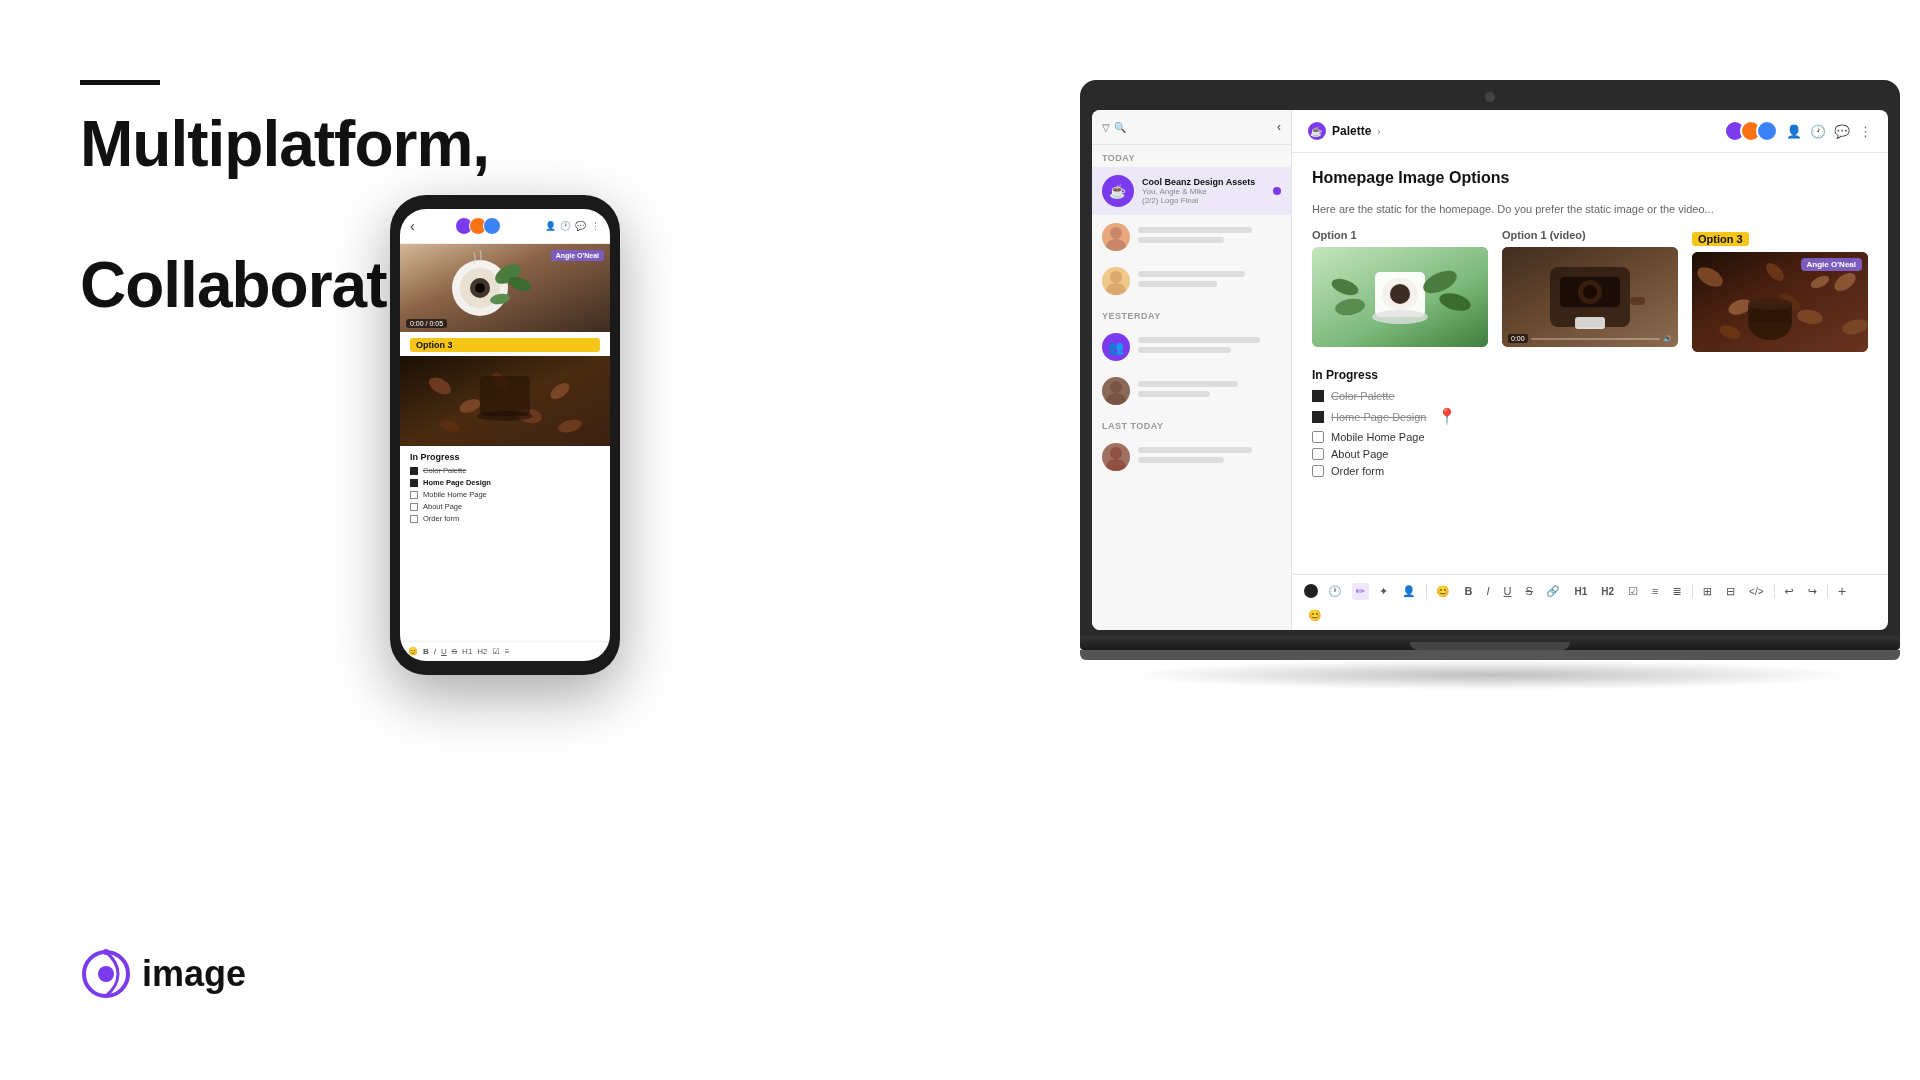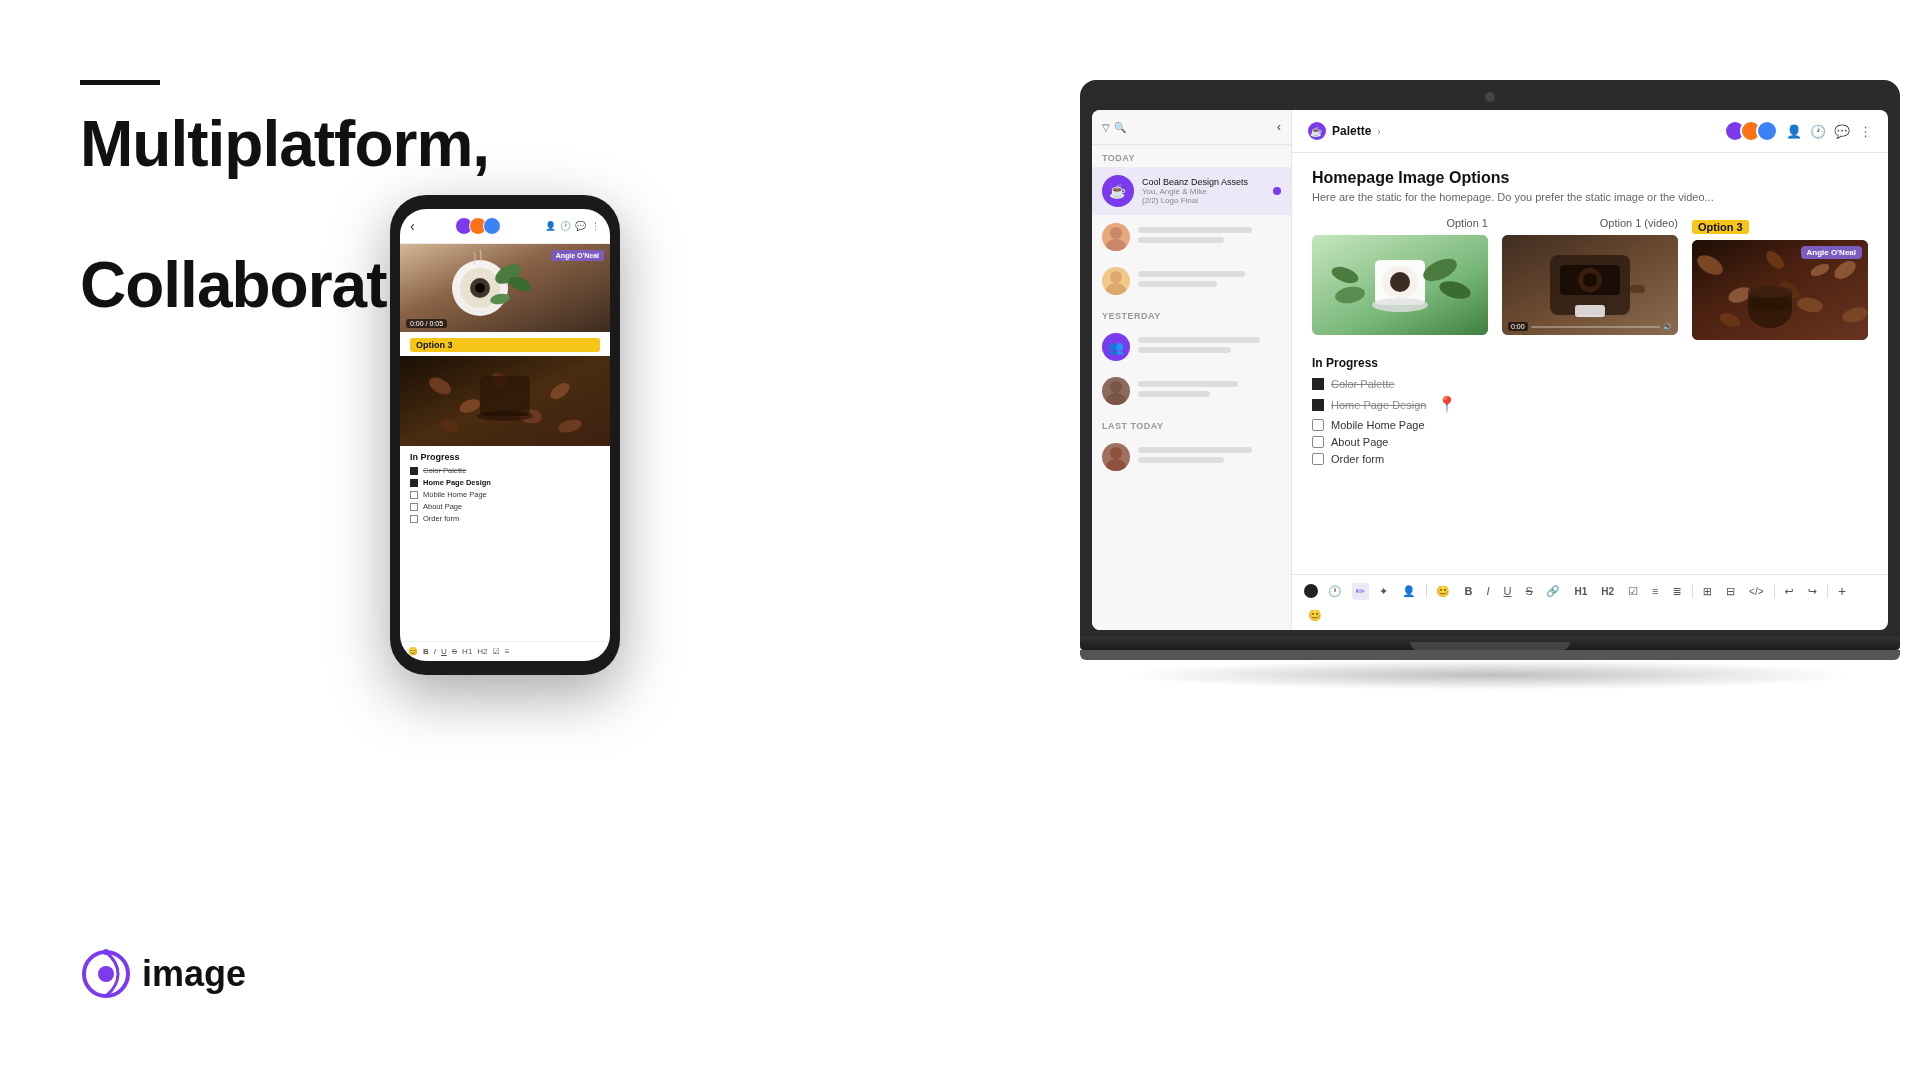--- a/index.html
+++ b/index.html
@@ -348,41 +348,40 @@
     .doc-body {
       flex: 1;
       padding: 16px 20px;
       overflow-y: auto;
       position: relative;
     }
     .doc-title {
       font-size: 16px;
       font-weight: 700;
       color: #111;
-      margin-bottom: 4px;
+      margin-bottom: 16px;
     }
     .doc-subtitle {
       font-size: 11px;
       color: #666;
       margin-bottom: 14px;
     }
     .options-row {
       display: flex;
       gap: 14px;
       margin-bottom: 16px;
     }
     .option-block {
       flex: 1;
     }
     .option-label {
       font-size: 11px;
-      font-weight: 400;
+      font-weight: 700;
       color: #555;
       margin-bottom: 6px;
-      text-align: right;
     }
     .option-label-highlight {
       font-size: 11px;
       font-weight: 700;
       color: #111;
       background: #f5c518;
       padding: 1px 6px;
       border-radius: 3px;
       display: inline-block;
       margin-bottom: 6px;
@@ -662,21 +661,21 @@
           <span style="font-size:12px;color:#333;">‹</span>
         </div>
 
         <div class="sidebar-section-label">TODAY</div>
 
         <div class="sidebar-list-item sidebar-item-active">
           <div style="width:32px;height:32px;border-radius:50%;background:#7c3aed;display:flex;align-items:center;justify-content:center;flex-shrink:0;">
             <span style="font-size:14px;">☕</span>
           </div>
           <div class="sidebar-text-lines">
-            <div style="font-size:9px;font-weight:400;color:#111;">Cool Beanz Design Assets</div>
+            <div style="font-size:9px;font-weight:700;color:#111;">Cool Beanz Design Assets</div>
             <div style="font-size:8px;color:#888;">You, Angie &amp; Mike</div>
             <div style="font-size:8px;color:#888;">(2/2) Logo Final</div>
           </div>
           <div class="unread-dot"></div>
         </div>
 
         <div class="sidebar-list-item">
           <div style="width:28px;height:28px;border-radius:50%;background:#e8a87c;overflow:hidden;flex-shrink:0;">
             <svg width="28" height="28" viewBox="0 0 28 28">
                 <circle cx="14" cy="10" r="6" fill="#c8866a"></circle>

